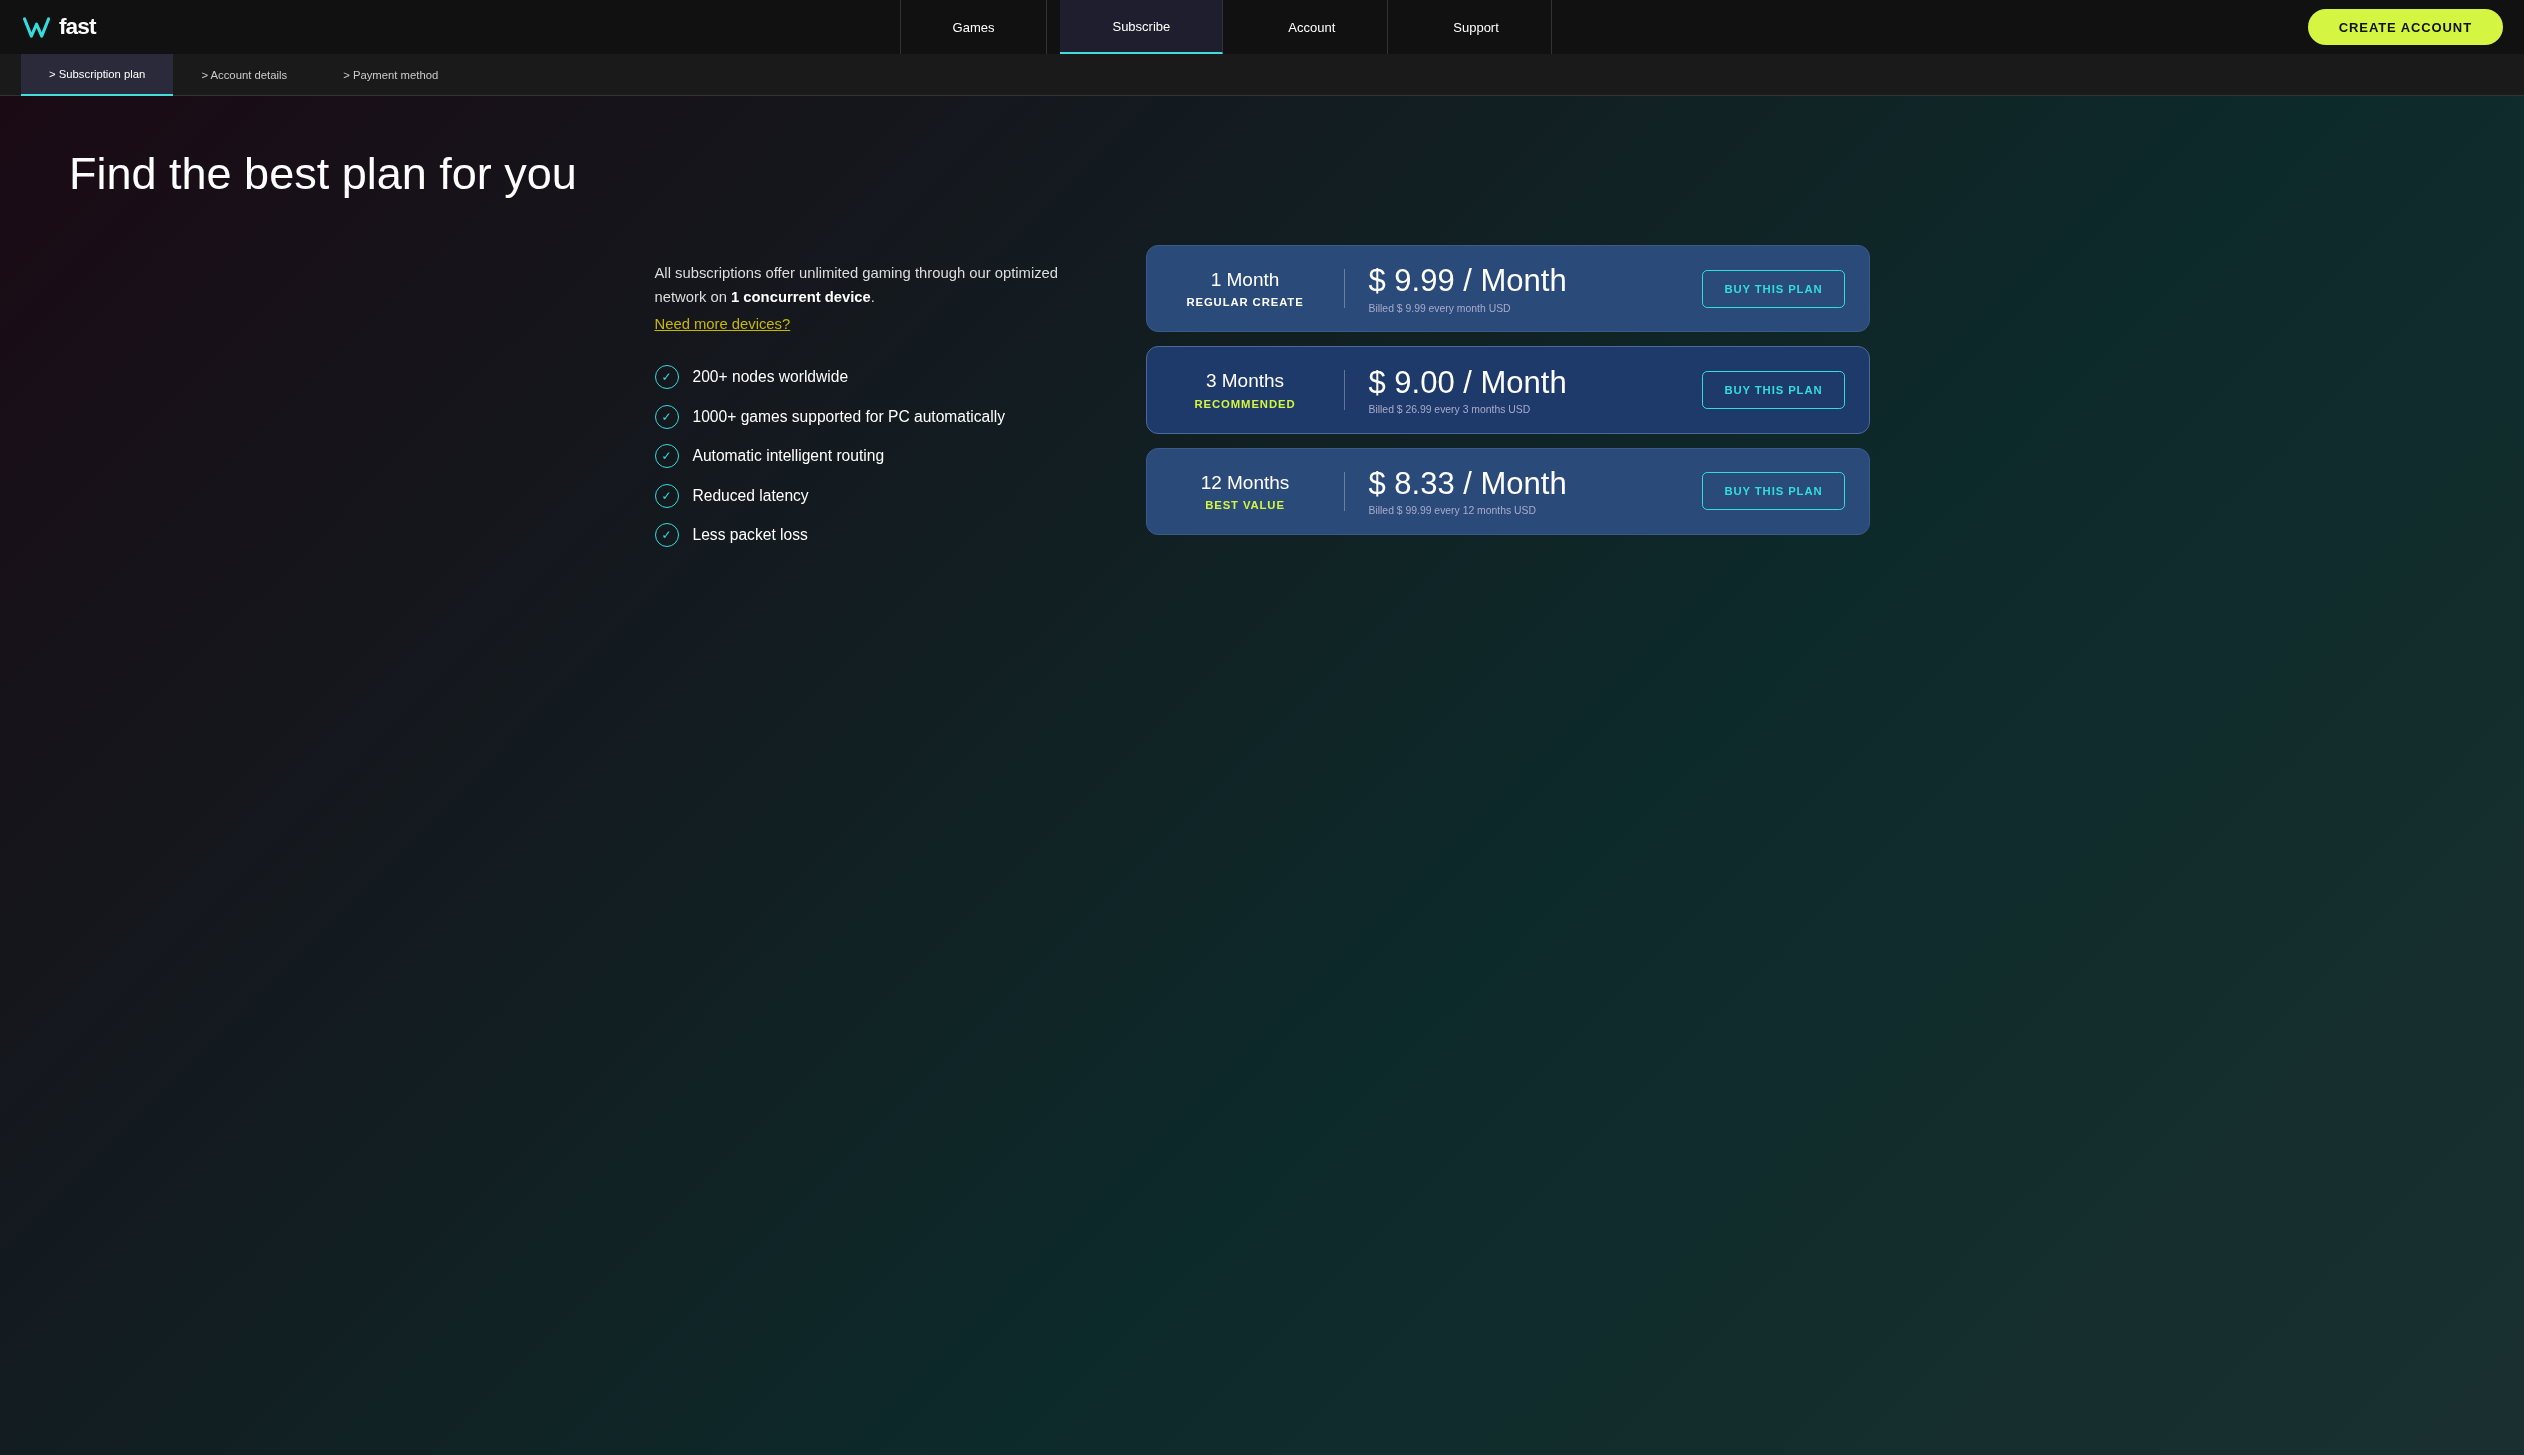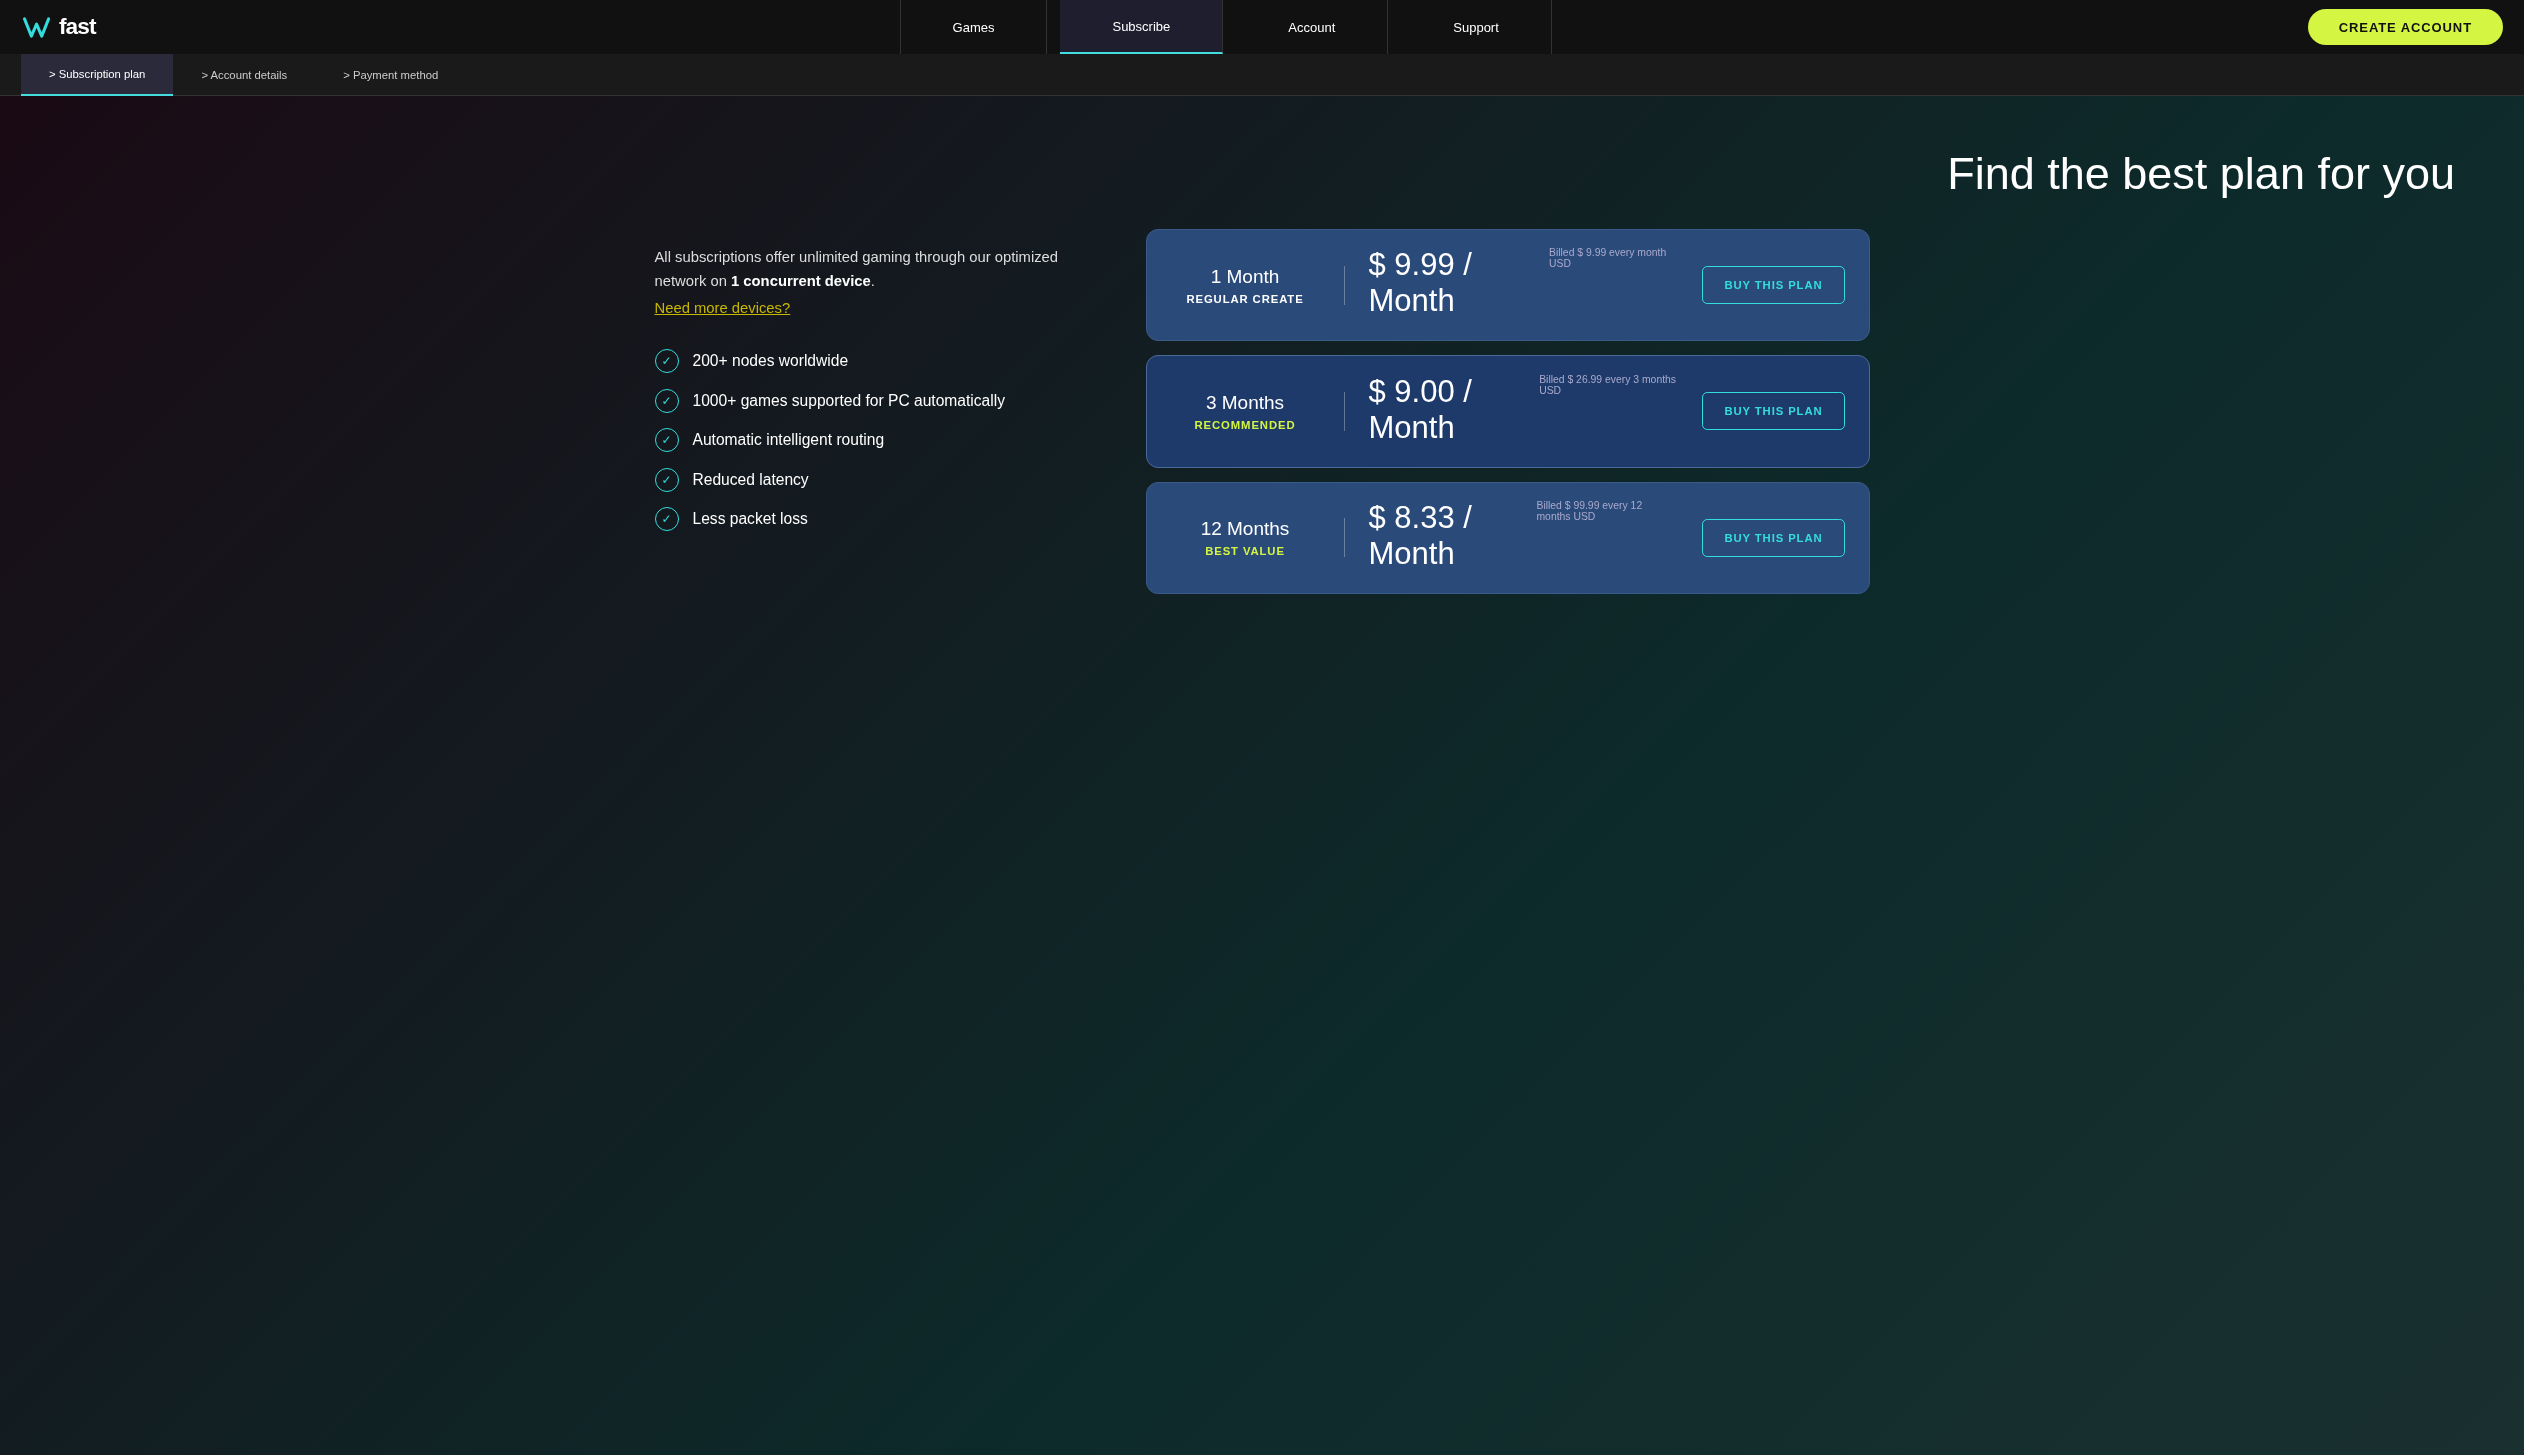--- a/index.html
+++ b/index.html
@@ -97,25 +97,25 @@
     }
 
     
     .main-content {
       background: linear-gradient(135deg, #1a0a14 0%, #0d2a2a 60%, #1a3030 100%);
       min-height: calc(100vh - 95px);
       padding: 52px 69px 69px;
     }
 
     .page-title {
-      text-align: right;
+      text-align: left;
       font-size: 45px;
       font-weight: 300;
       color: #fff;
-      margin-bottom: 29px;
+      margin-bottom: 45px;
     }
 
     .content-grid {
       display: flex;
       gap: 40px;
       align-items: flex-start;
       max-width: 1215px;
       margin: 0 auto;
     }
 
@@ -208,21 +208,21 @@
       letter-spacing: 0.9px;
     }
     .plan-tag.regular { color: #fff; }
     .plan-tag.recommended { color: #d4f542; }
     .plan-tag.best { color: #d4f542; }
 
     .plan-price-section {
       flex: 1;
       padding: 0 24px;
       display: flex;
-      flex-direction: row;
+      flex-direction: column;
       align-items: flex-start;
     }
     .plan-price {
       font-size: 31px;
       font-weight: 300;
       color: #fff;
       margin-bottom: 3.5px;
     }
     .plan-billed {
       font-size: 10.4px;

